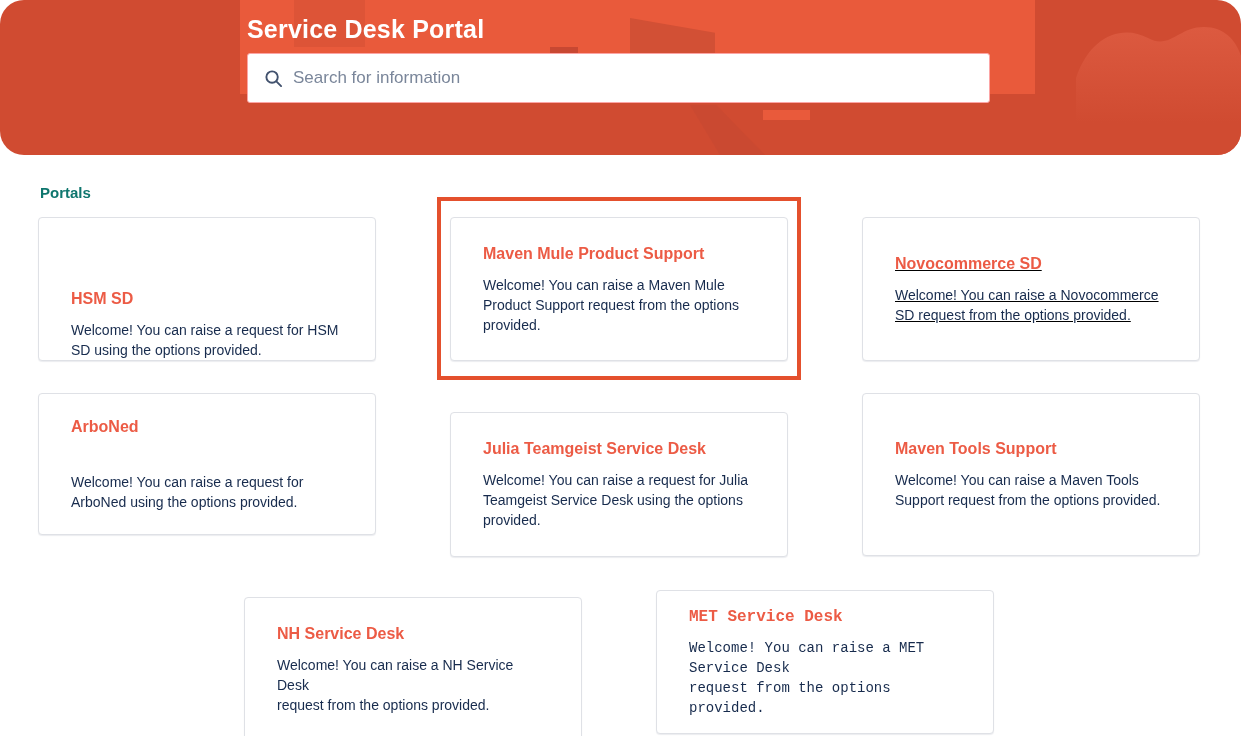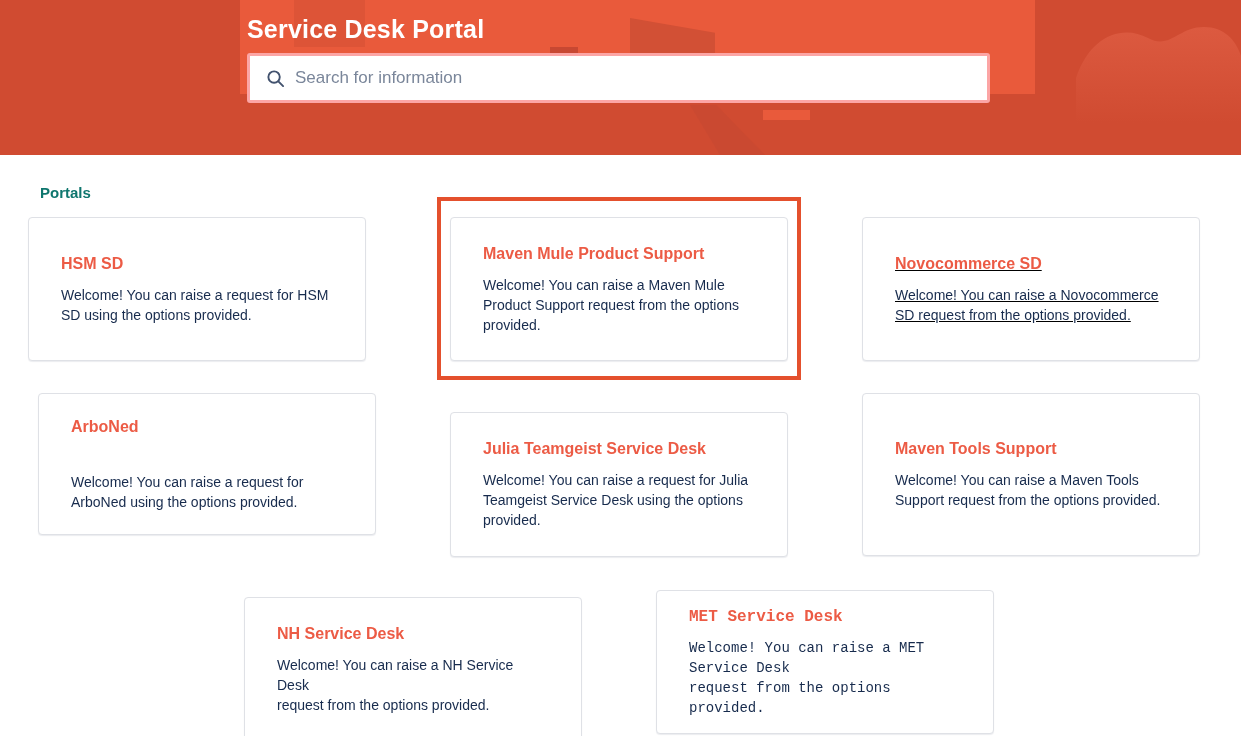--- a/index.html
+++ b/index.html
@@ -3,37 +3,37 @@
 <meta charset="utf-8">
 <title>Service Desk Portal</title>
 <style>
   * { margin:0; padding:0; box-sizing:border-box; }
   html,body { width:1241px; height:736px; background:#ffffff;
               font-family:"Liberation Sans", sans-serif; overflow:hidden; }
   .page { position:relative; width:1241px; height:736px; background:#ffffff; }
 
   
   .banner { position:absolute; left:0; top:0; width:1241px; height:155px;
-            background:#D04B31; overflow:hidden; }
+            background:#D04B31; overflow:hidden;border-radius:24px; }
   .shape { position:absolute; }
   .shape-light-rect   { left:240px; top:0; width:795px; height:94px; background:#E95A3B; }
   .shape-dark-square  { left:294px; top:0; width:71px; height:47px; background:#DD5437; }
   .shape-building-top { left:630px; top:18px; width:85px; height:35px; background:#D25035;
                         clip-path:polygon(0 0, 100% 42%, 100% 100%, 0 100%); }
   .shape-sliver       { left:550px; top:47px; width:28px; height:7px; background:#C84832; }
   .shape-dark-wedge   { left:690px; top:105px; width:75px; height:50px; background:#C84832;
                         clip-path:polygon(0 0, 35% 0, 100% 100%, 40% 100%); opacity:.7; }
   .shape-light-strip  { left:763px; top:110px; width:47px; height:10px; background:#E95A3B; }
   .shape-blob         { right:0; top:0; width:165px; height:155px; }
 
   .banner-title { position:absolute; left:247px; top:15px; color:#ffffff;
                   font-size:25px; font-weight:bold; letter-spacing:.2px; }
 
   .search-box { position:absolute; left:247px; top:53px; width:743px; height:50px;
-                background:#ffffff; border:3px solid #fca5a5; border-radius:3px;
+                background:#ffffff; border:1px solid #fca5a5; border-radius:3px;
                 display:flex; align-items:center; padding:0 16px; }
   .search-box svg { flex:0 0 auto; margin-right:10px; }
   .search-input { border:none; outline:none; flex:1 1 auto; font-size:17px;
                   color:#344563; background:transparent;
                   font-family:"Liberation Sans", sans-serif; }
   .search-input::placeholder { color:#7A869A; opacity:1; }
 
   
   .portals-heading { position:absolute; left:40px; top:184px; font-size:15px;
                      font-weight:bold; color:#0f766e; }
@@ -41,21 +41,21 @@
   .card { position:absolute; width:338px; height:144px; background:#ffffff;
           border:1px solid #DFE1E6; border-radius:4px;
           box-shadow:0 1px 1px rgba(9,30,66,0.08);
           display:flex; flex-direction:column; justify-content:center;
           padding:0 32px; cursor:pointer; }
   .card-title { font-size:16px; font-weight:bold; color:#EC5B45;
                 line-height:20px; margin-bottom:11px; }
   .card-desc  { font-size:14px; color:#172B4D; line-height:20px;
                 white-space:pre-line; }
 
-  .pos-r1c1 { left:28px;  top:217px; }
+  .pos-r1c1 { left:38px;  top:217px;justify-content:flex-end; }
   .pos-r1c2 { left:450px; top:217px;justify-content:center; }
   .pos-r1c3 { left:862px; top:217px;text-decoration:underline; }
   .pos-r2c1 { left:38px;  top:393px; height:142px;gap:24px; }
   .pos-r2c2 { left:450px; top:412px; height:145px; }
   .pos-r2c3 { left:862px; top:393px; height:163px; }
   .pos-r3c1 { left:244px; top:570px;margin-top:27px; }
   .pos-r3c2 { left:656px; top:590px;font-family:Liberation Mono, monospace; }
 
   .highlight-annotation { position:absolute; left:437px; top:197px;
                           width:364px; height:183px;

